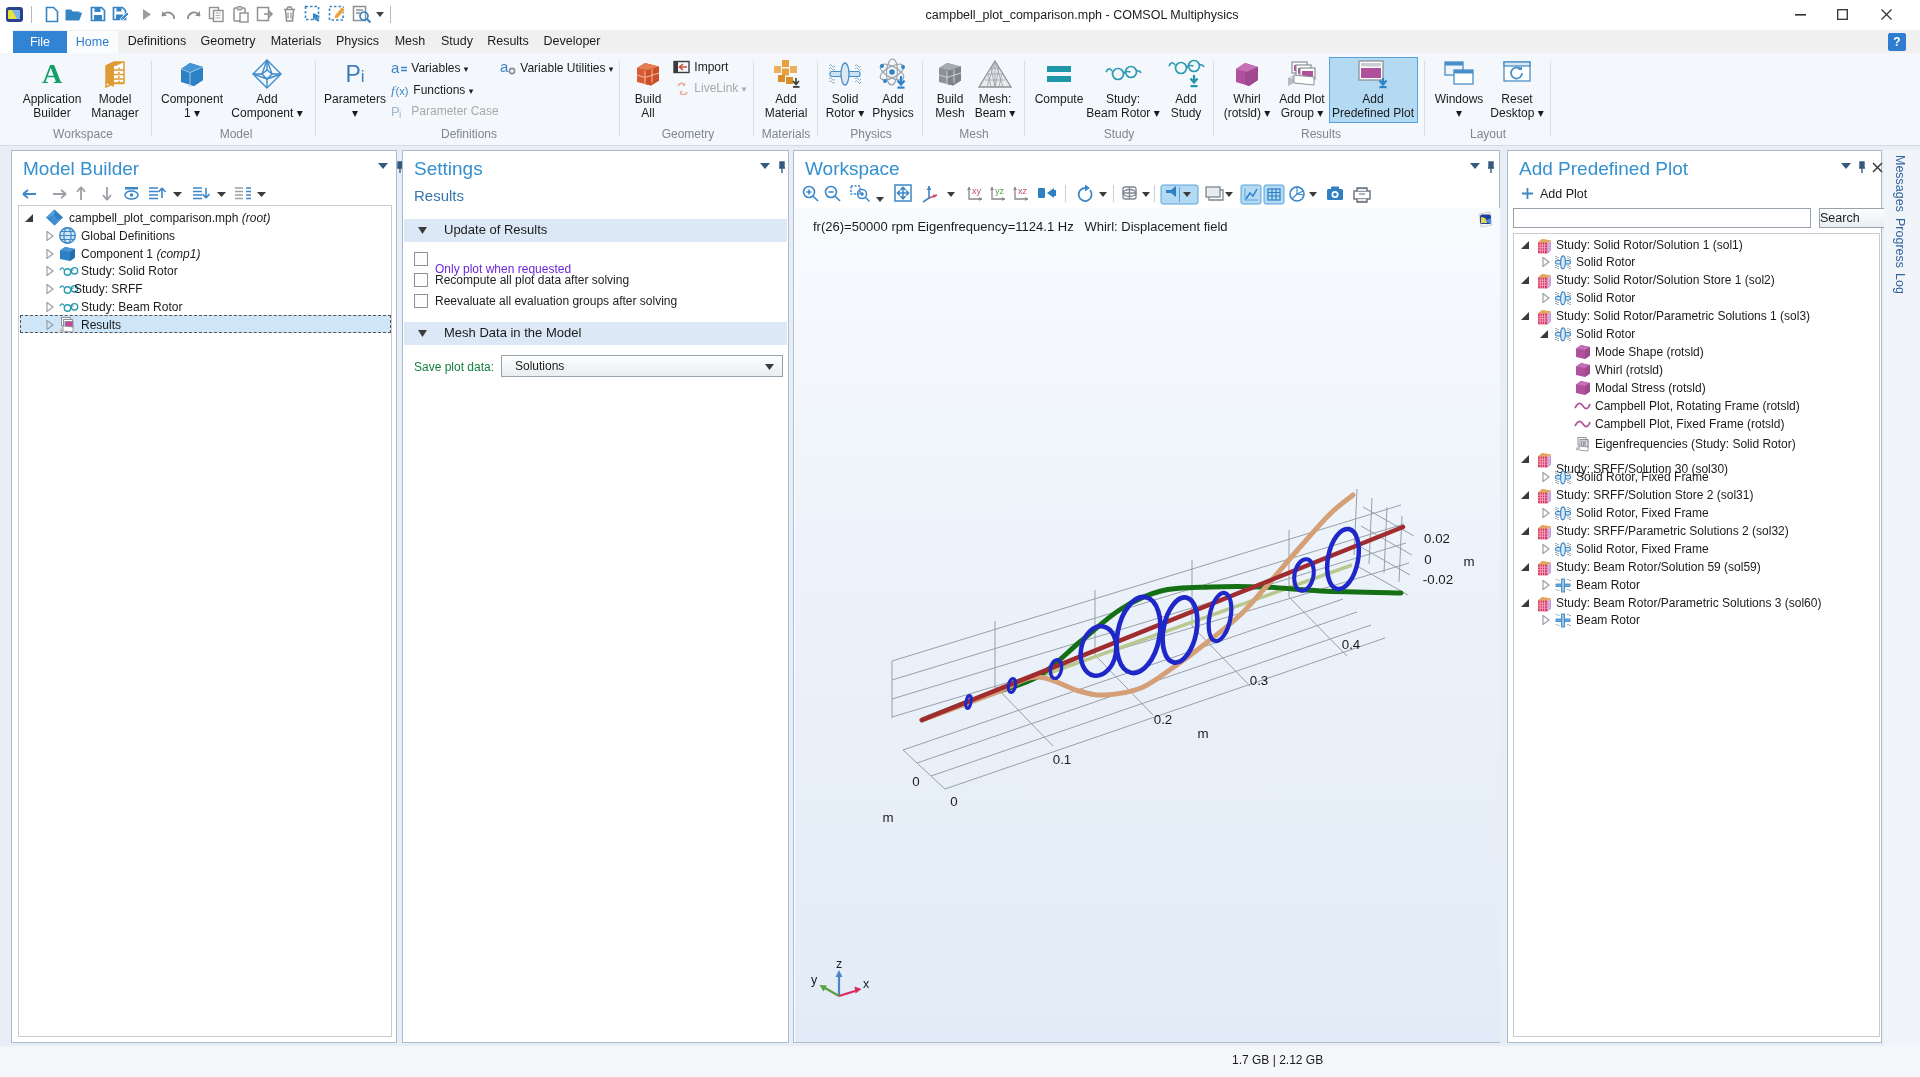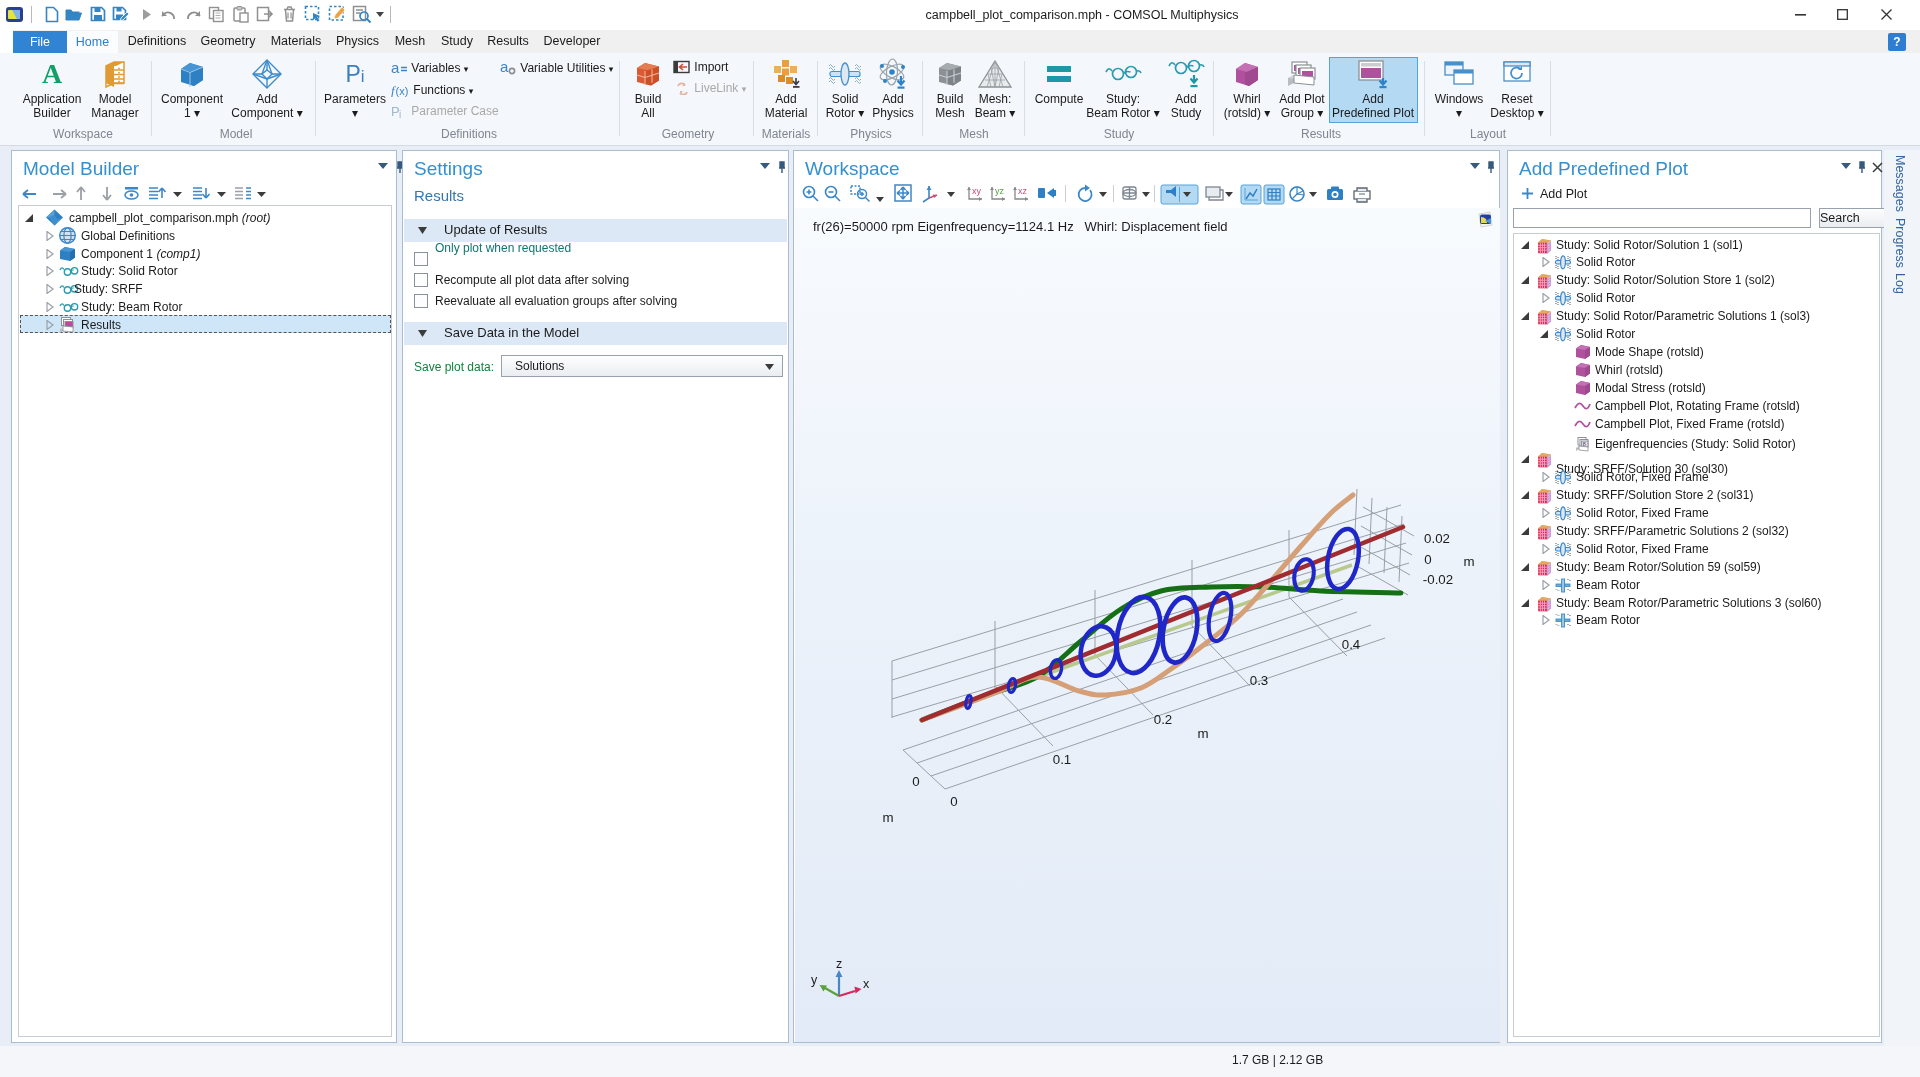--- a/index.html
+++ b/index.html
@@ -556,30 +556,30 @@
       <path d="M3 1 h4 v6 h-4z M2 7 h6 M5 7 v5" stroke="#365a7e" stroke-width="1.4" fill="#365a7e"></path>
     </svg>
  <div class="abs" style="left:11px;top:36px;font-size:15px;color:#3576ad">Results</div>
  <div class="abs" style="left:1px;top:68px;width:383px;height:23px;background:#dce8f5">
   <svg class="abs" style="left:14px;top:8px" width="10" height="8">
         <path d="M0 0 h9 l-4.5 7z" fill="#3b3b3b"></path>
       </svg>
   <div class="abs" style="left:40px;top:3px;font-size:13px;color:#1b1b1b">Update of Results</div>
  </div>
  <div class="abs" style="left:11px;top:101px;width:14px;height:14px;border:1px solid #8a9199;background:#fdfdfd"></div>
- <div class="abs" style="left:32px;top:90px;font-size:12px;color:#0f766e">Only plot when requested</div>
+ <div class="abs" style="left:32px;top:111px;font-size:12px;color:#6d28d9">Only plot when requested</div>
  <div class="abs" style="left:11px;top:122px;width:14px;height:14px;border:1px solid #8a9199;background:#fdfdfd"></div>
  <div class="abs" style="left:32px;top:122px;font-size:12px;color:#1b1b1b">Recompute all plot data after solving</div>
  <div class="abs" style="left:11px;top:143px;width:14px;height:14px;border:1px solid #8a9199;background:#fdfdfd"></div>
  <div class="abs" style="left:32px;top:143px;font-size:12px;color:#1b1b1b">Reevaluate all evaluation groups after solving</div>
  <div class="abs" style="left:1px;top:171px;width:383px;height:23px;background:#dce8f5">
   <svg class="abs" style="left:14px;top:8px" width="10" height="8">
         <path d="M0 0 h9 l-4.5 7z" fill="#3b3b3b"></path>
       </svg>
-  <div class="abs" style="left:40px;top:3px;font-size:13px;color:#1b1b1b">Save Data in the Model</div>
+  <div class="abs" style="left:40px;top:3px;font-size:13px;color:#1b1b1b">Mesh Data in the Model</div>
  </div>
  <div class="abs" style="left:11px;top:209px;font-size:12px;color:#15803d">Save plot data:</div>
  <div class="abs" style="left:98px;top:204px;width:282px;height:22px;border:1px solid #98a2ac;background:linear-gradient(#fefefe,#e9edf1)">
   <div class="abs" style="left:13px;top:3px;font-size:12px;color:#1b1b1b">Solutions</div>
   <svg class="abs" style="left:263px;top:8px" width="10" height="7">
         <path d="M0 0 h9 l-4.5 6z" fill="#3b3b3b"></path>
       </svg>
  </div>
 </div>
 

